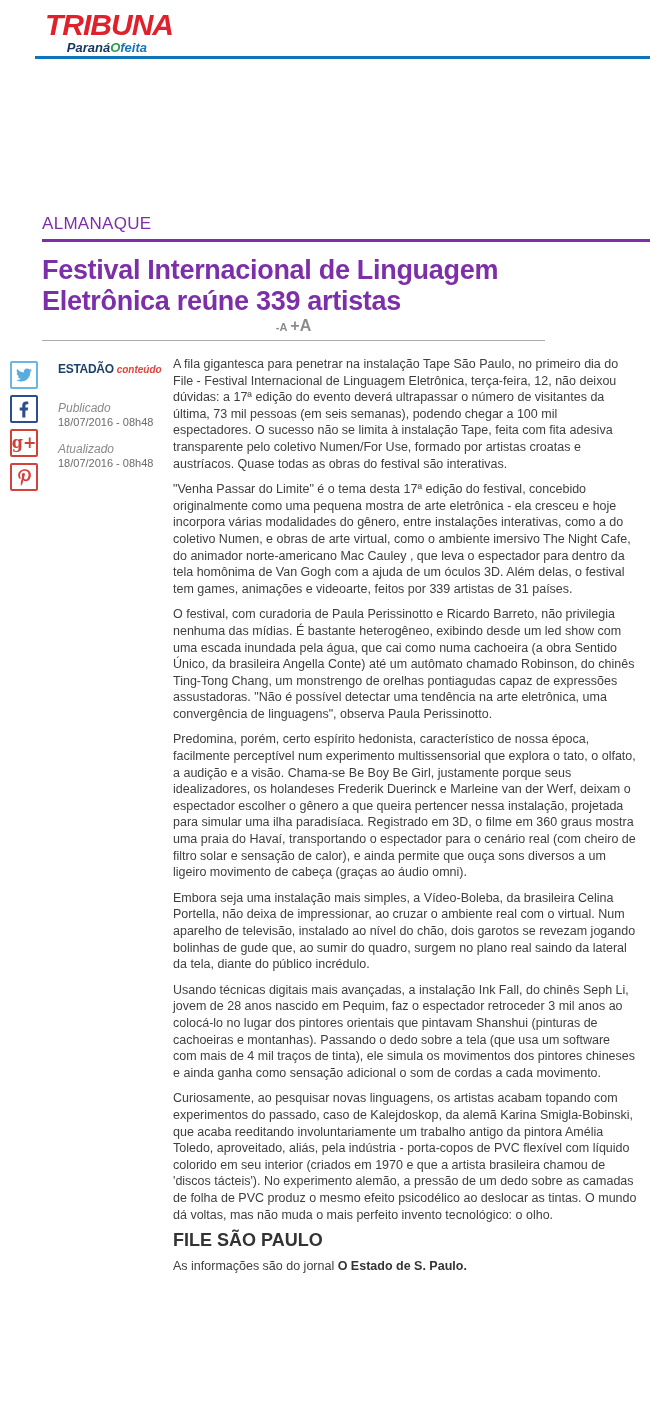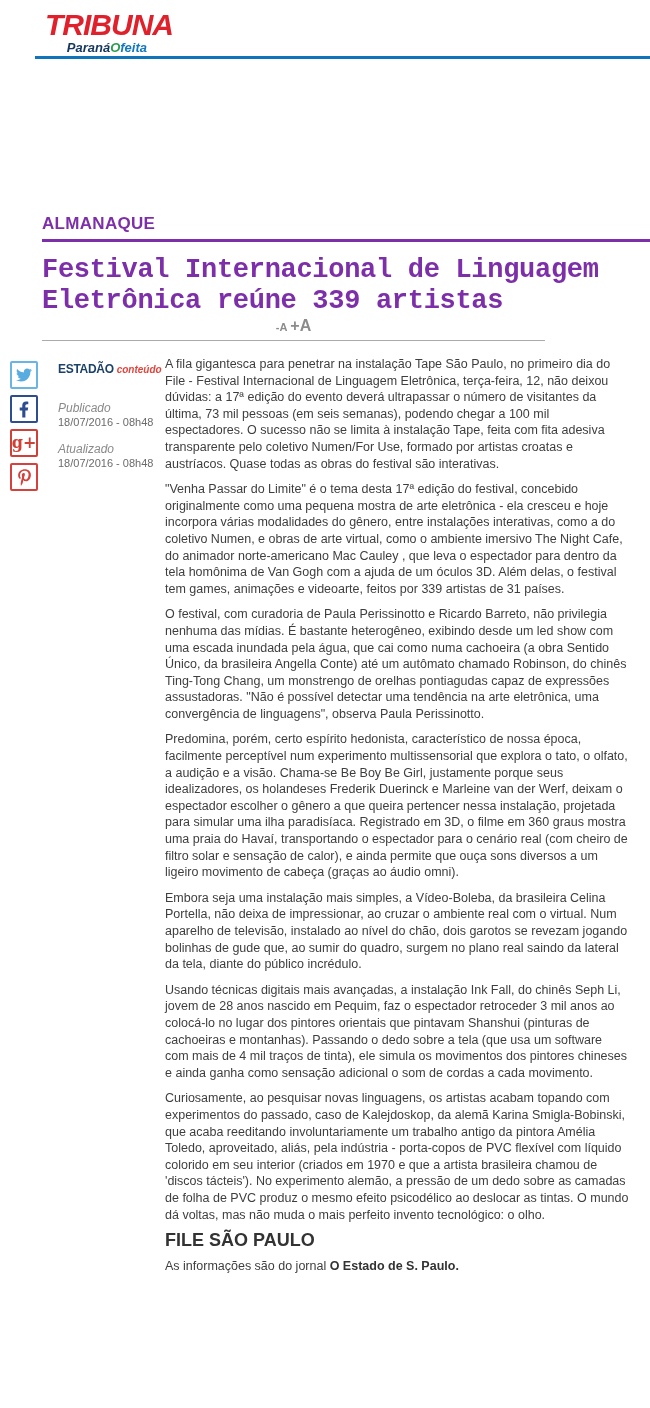--- a/index.html
+++ b/index.html
@@ -10,25 +10,25 @@
   
   .logo { position:absolute; left:45px; top:10px; display:block; text-decoration:none; cursor:pointer; }
   .logo-main { font-size:30px; font-weight:800; font-style:italic; letter-spacing:-1px; color:#e0202a; line-height:30px; }
   .logo-sub { width:102px; text-align:right; font-size:13px; font-weight:700; font-style:italic; line-height:14px; margin-top:1px; }
   .lg-parana { color:#15375f; }
   .lg-o { color:#2a9d4a; }
   .lg-online { color:#1478be; }
   .blue-rule { position:absolute; left:35px; top:56px; width:615px; height:3px; background:#1074ba; }
 
   
-  .section-label { position:absolute; left:42px; top:214px; font-size:17px; font-weight:700; color:#7d2fa9; letter-spacing:.3px; cursor:pointer; }
+  .section-label { position:absolute; left:42px; top:214px; font-size:17px; font-weight:400; color:#7d2fa9; letter-spacing:.3px; cursor:pointer; }
   .purple-rule { position:absolute; left:42px; top:239px; width:608px; height:3px; background:#7d2fa9; }
 
   
-  .article-title { position:absolute; left:42px; top:255px; width:585px; font-size:27px; line-height:31px; font-weight:700; color:#7d2fa9; letter-spacing:-.3px;font-family:Liberation Mono, monospace; }
+  .article-title { position:absolute; left:42px; top:255px; width:585px; font-size:27px; line-height:31px; font-weight:700; color:#7d2fa9; letter-spacing:-.3px; }
 
   
   .font-controls { position:absolute; left:42px; top:317px; width:503px; text-align:center; color:#8c8c8c; }
   .fc-dec { font-size:11px; font-weight:700; cursor:pointer; }
   .fc-inc { font-size:16px; font-weight:700; margin-left:3px; cursor:pointer; }
   .gray-rule { position:absolute; left:42px; top:340px; width:503px; height:1px; background:#ababab; }
 
   
   .social { position:absolute; left:10px; top:361px; width:30px; }
   .social-btn { width:28px; height:28px; border-radius:2px; display:flex; align-items:center; justify-content:center; margin-bottom:6px; background:#fff; cursor:pointer; }
@@ -42,21 +42,21 @@
   
   .meta { position:absolute; left:58px; top:359px; width:102px; }
   .source-line { white-space:nowrap;text-align:right; }
   .source-brand { font-size:12px; font-weight:800; letter-spacing:-.3px; color:#1c4168; }
   .source-suffix { font-size:10px; font-weight:700; font-style:italic; color:#e2443c; margin-left:3px; }
   .meta-label { font-size:12px; font-style:italic; color:#8a8a8a; margin-top:14px; }
   .meta-value { font-size:11px; color:#6b6b6b; margin-top:1px; }
   .meta-label.first { margin-top:24px; }
 
   
-  .body-col { position:absolute; left:165px; top:356px; width:464px; }
+  .body-col { position:absolute; left:173px; top:356px; width:464px; }
   .body-col p { font-size:12.5px; line-height:16.6px; color:#3e3e3e; margin:0 0 9px 0; }
   .body-col .subheading { font-size:18px; line-height:16.6px; font-weight:700; color:#333; margin:4px 0 9px 0; }
   .credit b { color:#333; }
 </style>
 </head>
 <body>
 
 <div class="page">
 
   <a class="logo">

